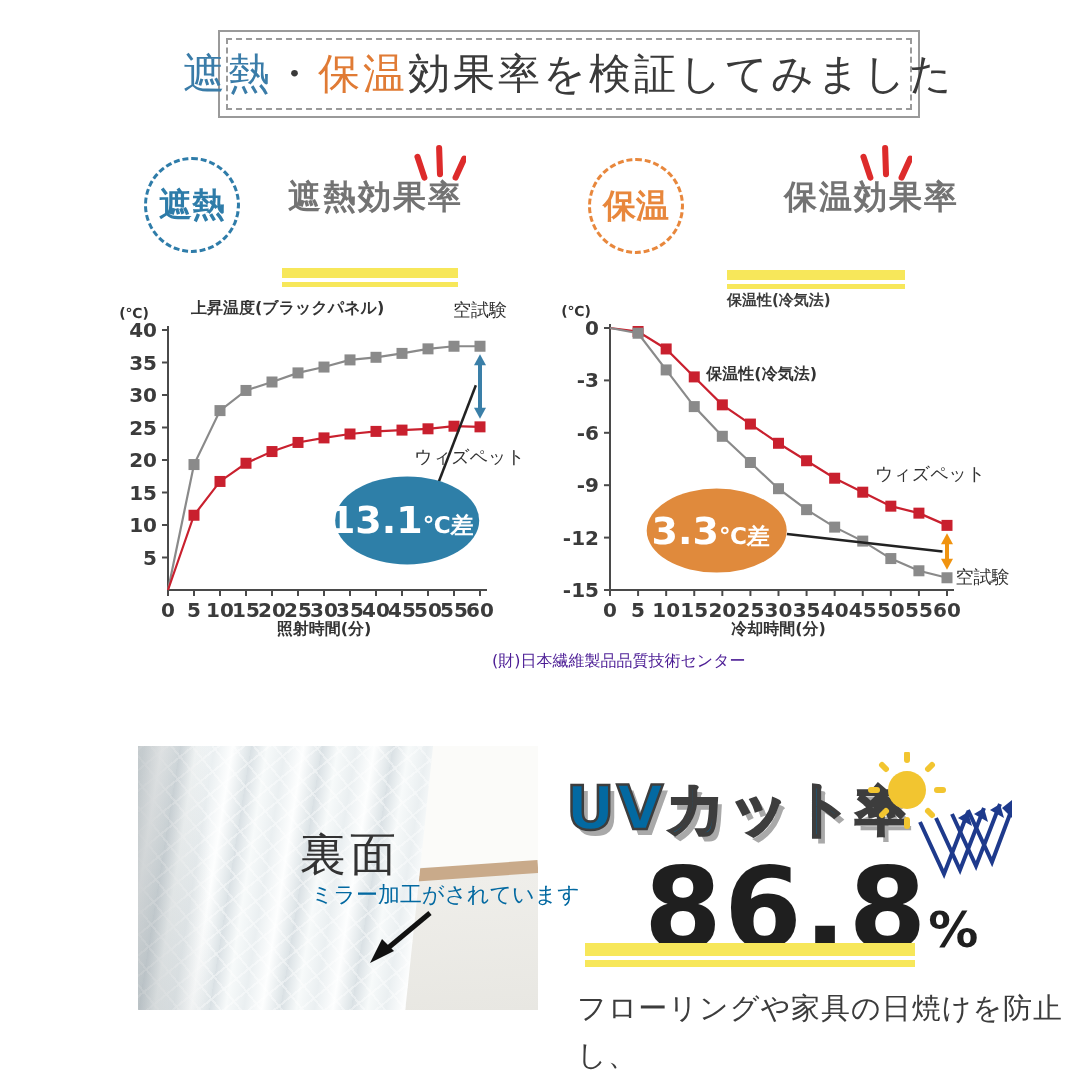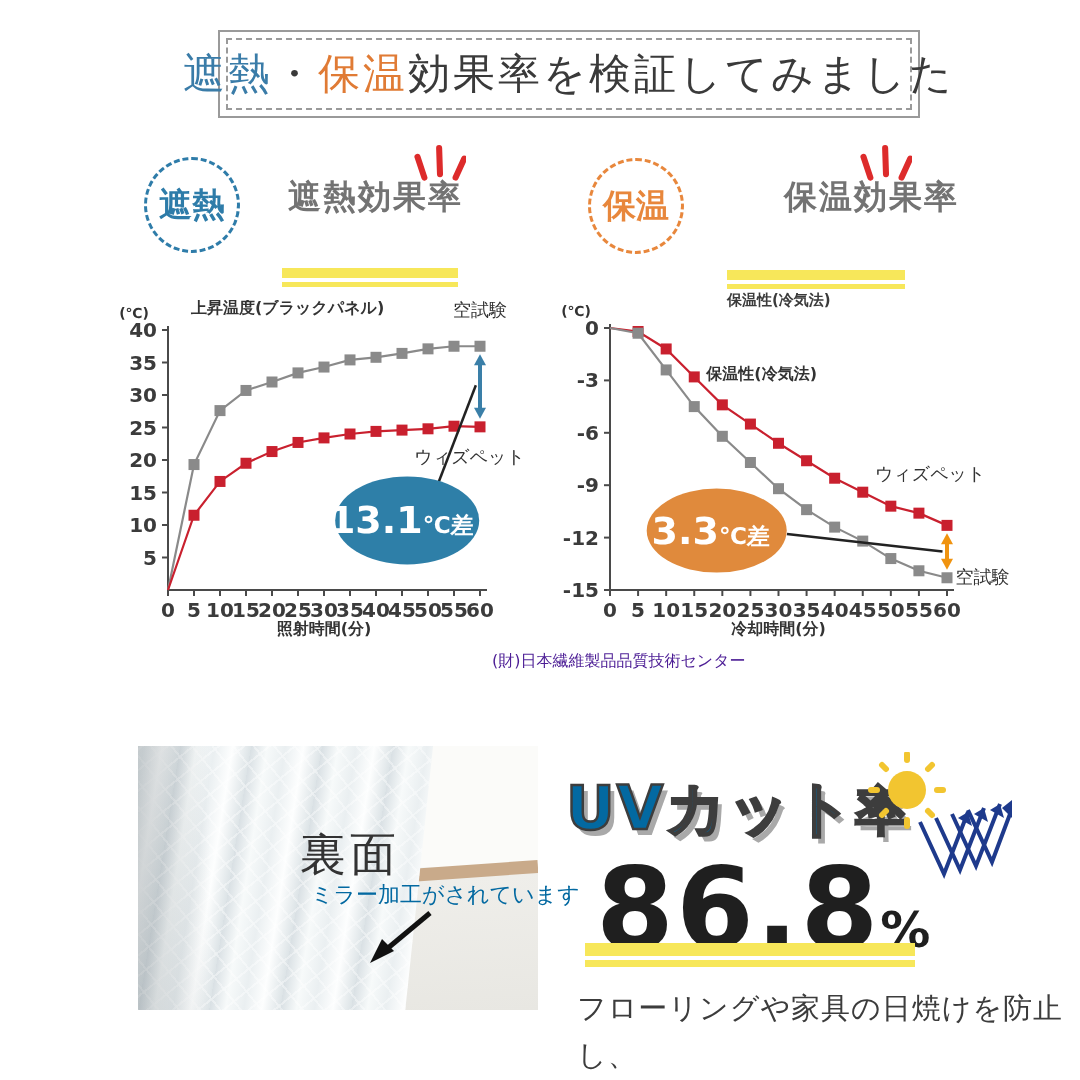--- a/index.html
+++ b/index.html
@@ -71,21 +71,21 @@
   .photo-arrow{position:absolute;left:360px;top:905px;width:80px;height:60px;}
 
   
   .uv-title{position:absolute;left:566px;top:778px;white-space:nowrap;line-height:1;}
   .uv-title .main{font-size:60px;font-weight:900;color:#0369a1;letter-spacing:2px;
     -webkit-text-stroke:2.5px #3d3d3d;text-shadow:5px 6px 0 #a9a9a9;}
   .uv-title .sub{font-size:52px;font-weight:900;color:#f3e54d;
     -webkit-text-stroke:2.5px #3d3d3d;text-shadow:5px 6px 0 #a9a9a9;}
   .uv-icon{position:absolute;left:862px;top:752px;width:150px;height:132px;}
   .uv-value{position:absolute;left:596px;top:852px;color:#1f1f1f;font-weight:700;line-height:1;white-space:nowrap;}
-  .uv-value .num{font-size:112px;letter-spacing:2px;}
+  .uv-value .num{font-size:112px;letter-spacing:2px;margin-left:48px;}
   .uv-value .unit{font-size:50px;}
   .ul-uv{left:585px;top:943px;width:330px;}
   .ul-uv .bar1{height:13px;}
   .ul-uv .bar2{height:7px;margin-top:4px;}
   .uv-desc{position:absolute;left:577px;top:985px;font-size:29px;color:#3c3c3c;line-height:1.62;letter-spacing:1px;}
 </style>
 </head>
 <body>
 
 <div id="stage">

